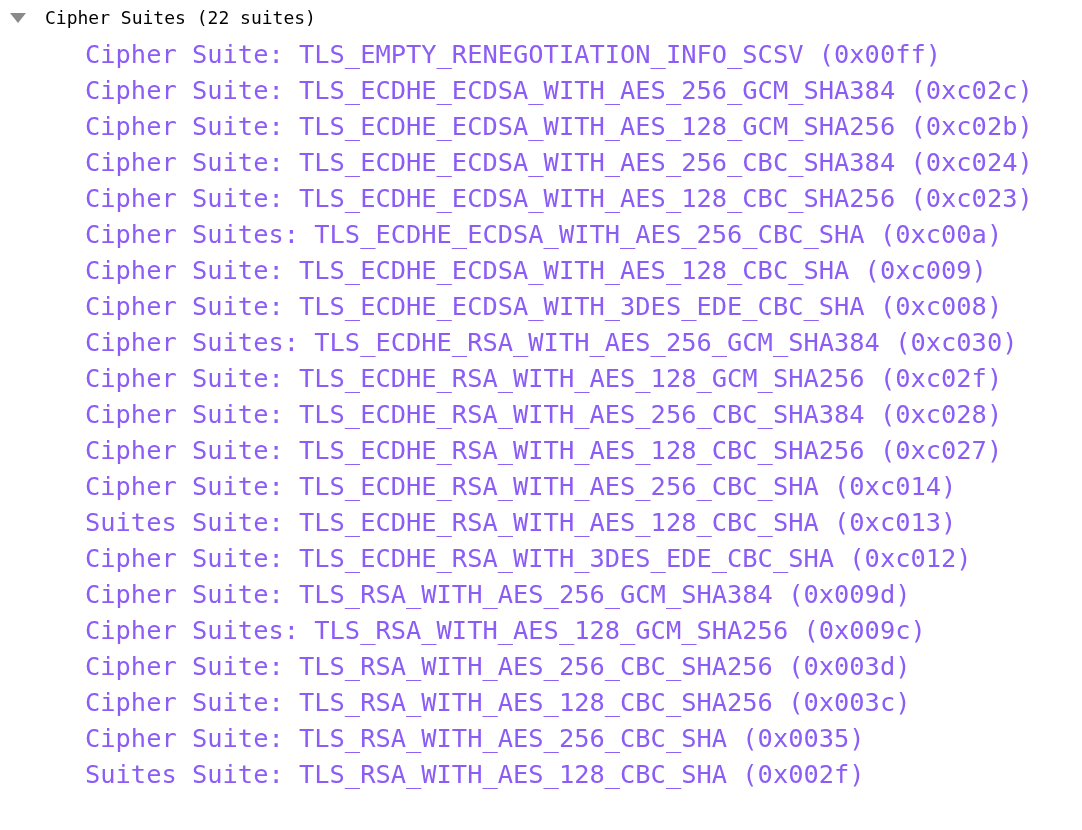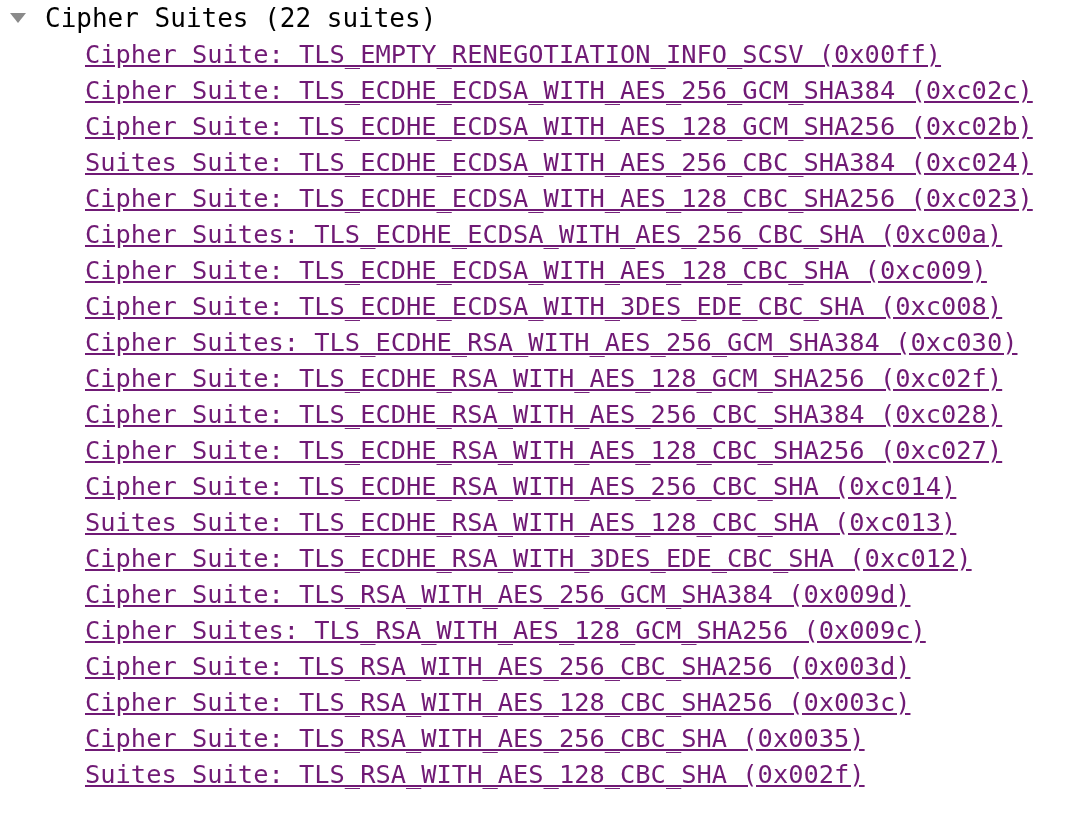--- a/index.html
+++ b/index.html
@@ -41,21 +41,21 @@
     border-right: 8px solid transparent;
     border-top: 10px solid #8a8a8a;
   }
 
   .node-label {
     position: absolute;
     left: 45px;
     top: 0;
     height: 36px;
     line-height: 36px;
-    font-size: 26px;
+    font-size: 18px;
     color: #000000;
     letter-spacing: 0;
   }
 
   
   .children {
     position: relative;
   }
 
   .leaf-row {
@@ -65,39 +65,38 @@
     white-space: pre;
   }
 
   .leaf-text {
     position: absolute;
     left: 85px;
     top: 0;
     height: 36px;
     line-height: 36px;
     font-size: 25.4px;
-    color: #701a75;
-    text-decoration: underline;
+    color: #8b5cf6;
   }
 </style>
 </head>
 <body>
 
 <div id="tree">
 
   <div class="node-row">
     <span class="twisty"></span>
     <span class="node-label">Cipher Suites (22 suites)</span>
   </div>
 
   <div class="children" id="suite-list">
       <div class="leaf-row"><span class="leaf-text">Cipher Suite: TLS_EMPTY_RENEGOTIATION_INFO_SCSV (0x00ff)</span></div>
       <div class="leaf-row"><span class="leaf-text">Cipher Suite: TLS_ECDHE_ECDSA_WITH_AES_256_GCM_SHA384 (0xc02c)</span></div>
       <div class="leaf-row"><span class="leaf-text">Cipher Suite: TLS_ECDHE_ECDSA_WITH_AES_128_GCM_SHA256 (0xc02b)</span></div>
-      <div class="leaf-row"><span class="leaf-text">Suites Suite: TLS_ECDHE_ECDSA_WITH_AES_256_CBC_SHA384 (0xc024)</span></div>
+      <div class="leaf-row"><span class="leaf-text">Cipher Suite: TLS_ECDHE_ECDSA_WITH_AES_256_CBC_SHA384 (0xc024)</span></div>
       <div class="leaf-row"><span class="leaf-text">Cipher Suite: TLS_ECDHE_ECDSA_WITH_AES_128_CBC_SHA256 (0xc023)</span></div>
       <div class="leaf-row"><span class="leaf-text">Cipher Suites: TLS_ECDHE_ECDSA_WITH_AES_256_CBC_SHA (0xc00a)</span></div>
       <div class="leaf-row"><span class="leaf-text">Cipher Suite: TLS_ECDHE_ECDSA_WITH_AES_128_CBC_SHA (0xc009)</span></div>
       <div class="leaf-row"><span class="leaf-text">Cipher Suite: TLS_ECDHE_ECDSA_WITH_3DES_EDE_CBC_SHA (0xc008)</span></div>
       <div class="leaf-row"><span class="leaf-text">Cipher Suites: TLS_ECDHE_RSA_WITH_AES_256_GCM_SHA384 (0xc030)</span></div>
       <div class="leaf-row"><span class="leaf-text">Cipher Suite: TLS_ECDHE_RSA_WITH_AES_128_GCM_SHA256 (0xc02f)</span></div>
       <div class="leaf-row"><span class="leaf-text">Cipher Suite: TLS_ECDHE_RSA_WITH_AES_256_CBC_SHA384 (0xc028)</span></div>
       <div class="leaf-row"><span class="leaf-text">Cipher Suite: TLS_ECDHE_RSA_WITH_AES_128_CBC_SHA256 (0xc027)</span></div>
       <div class="leaf-row"><span class="leaf-text">Cipher Suite: TLS_ECDHE_RSA_WITH_AES_256_CBC_SHA (0xc014)</span></div>
       <div class="leaf-row"><span class="leaf-text">Suites Suite: TLS_ECDHE_RSA_WITH_AES_128_CBC_SHA (0xc013)</span></div>

